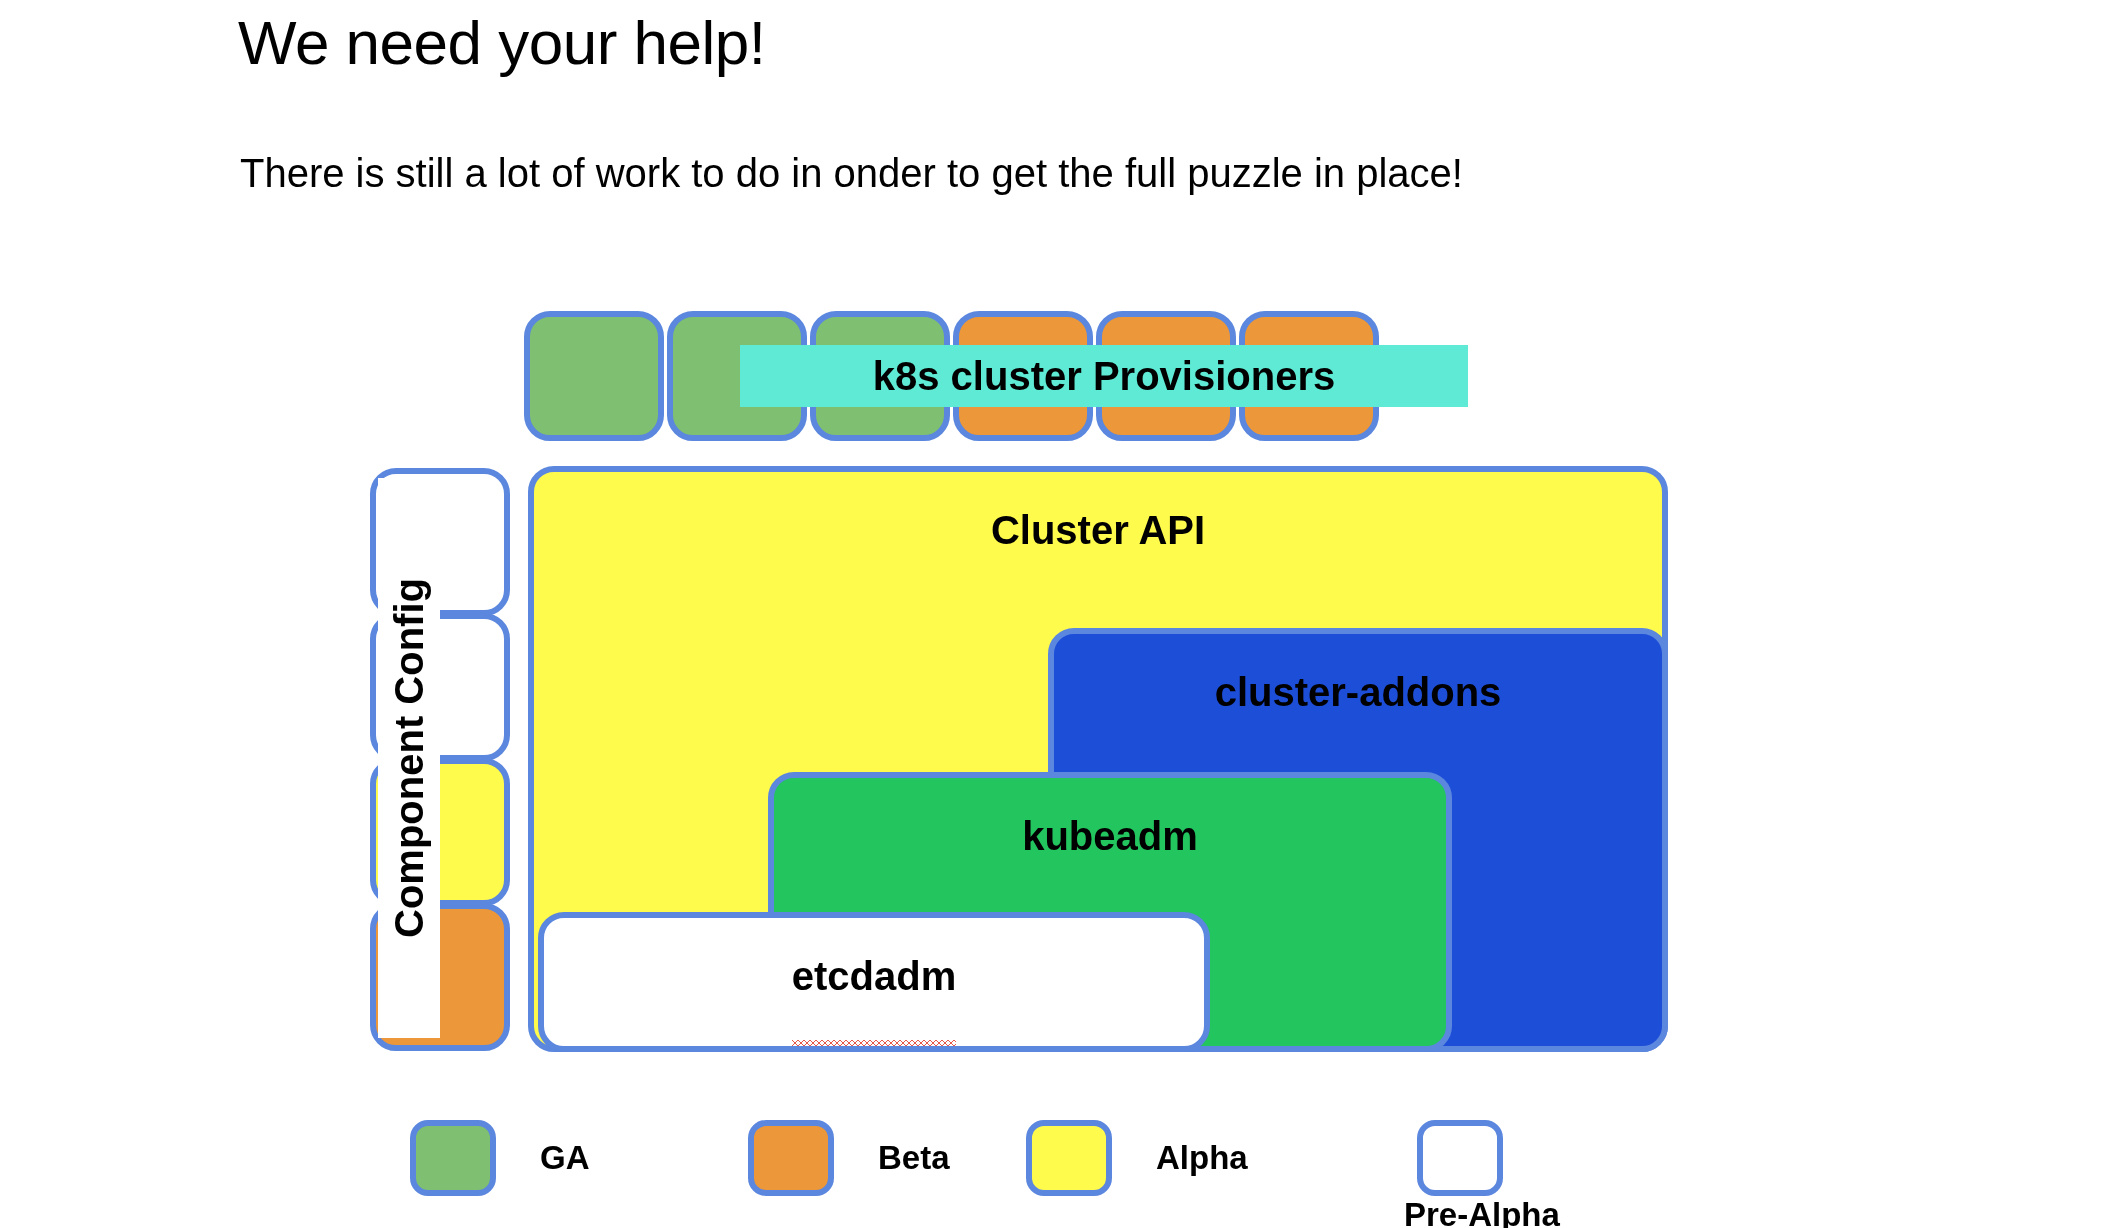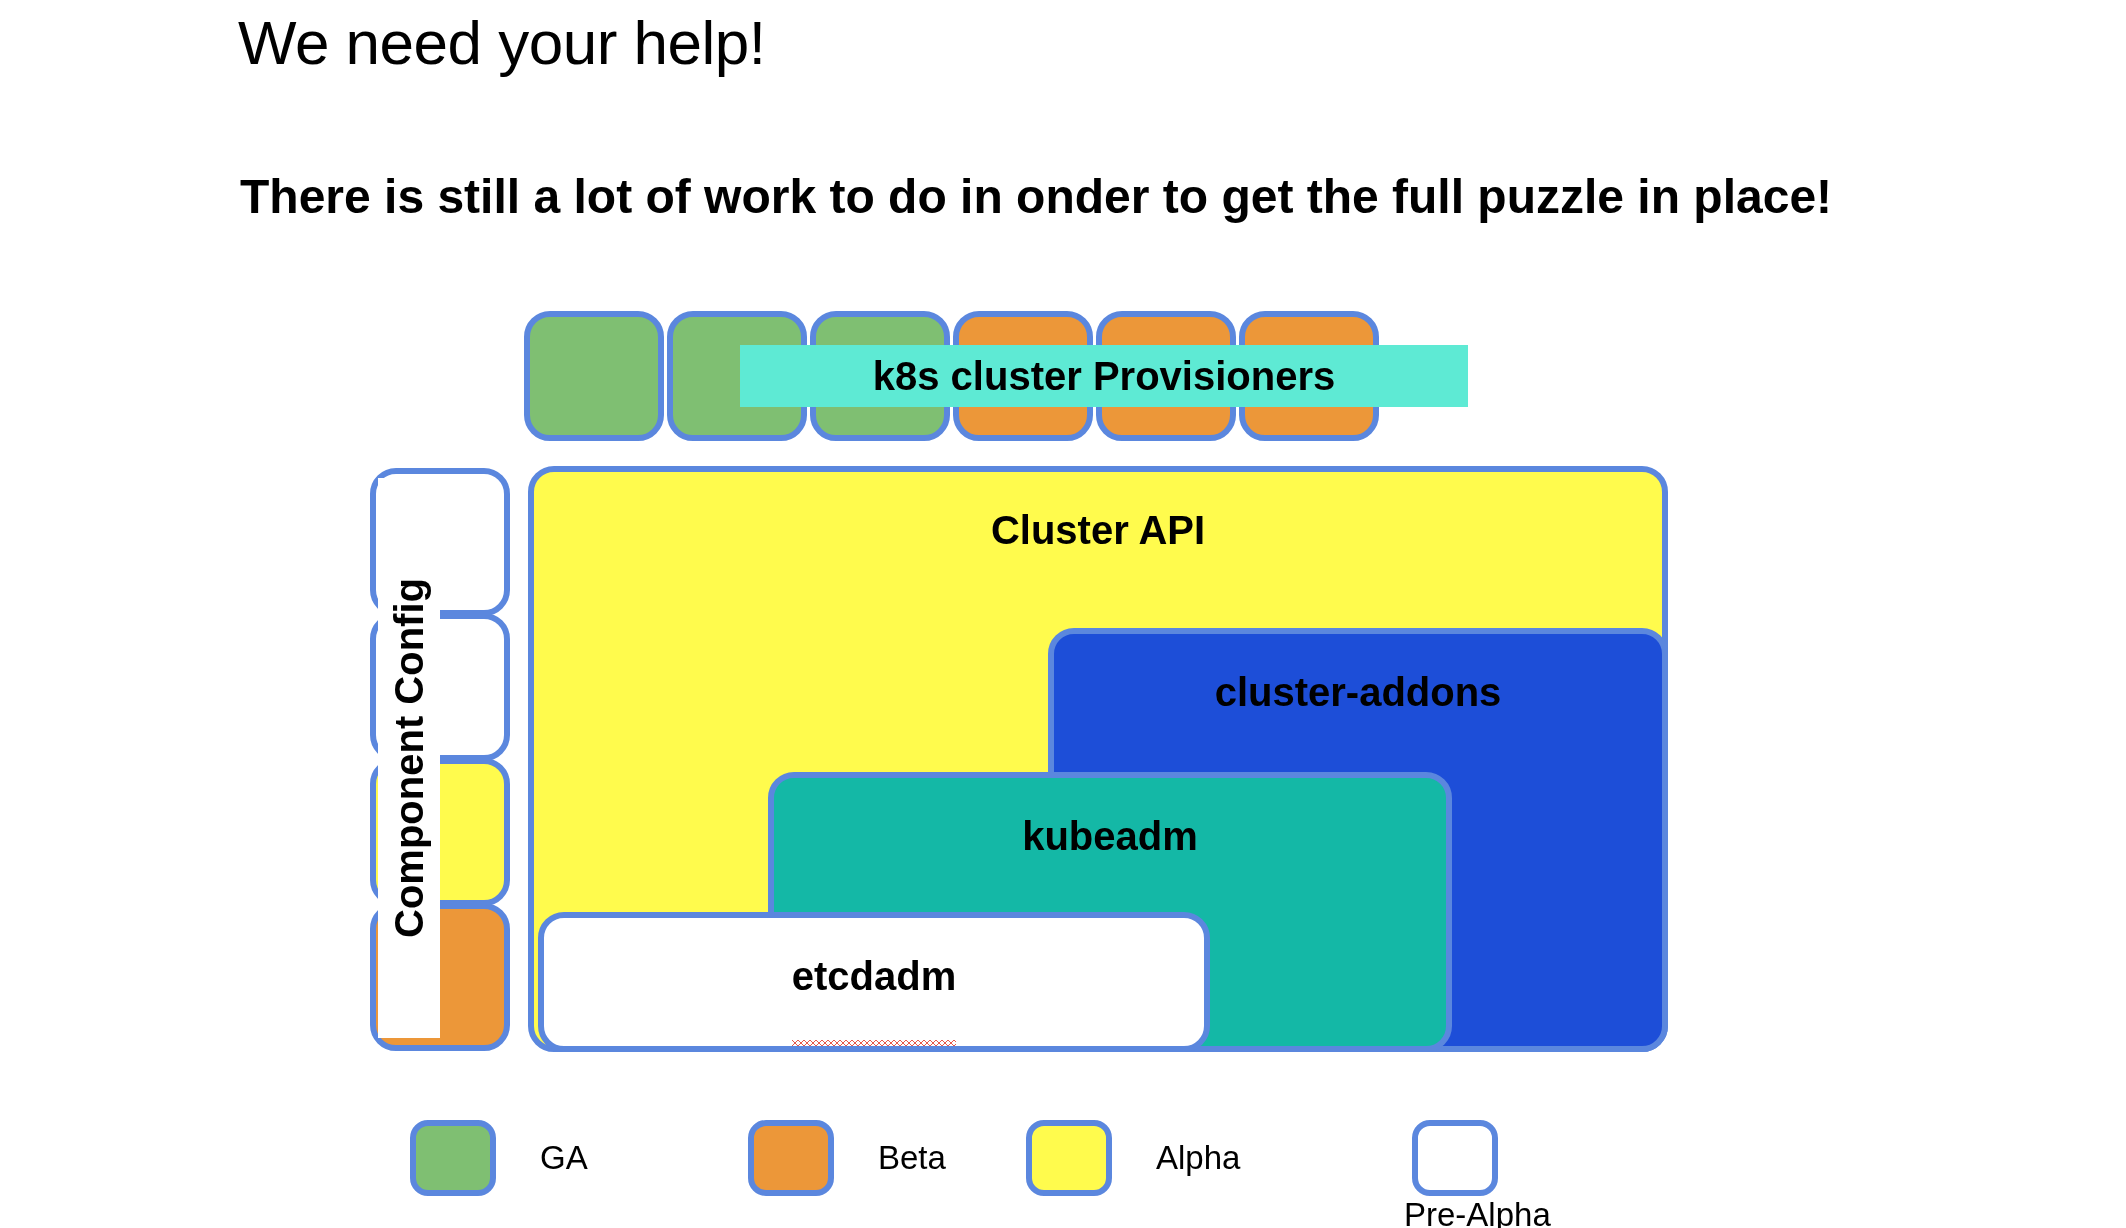--- a/index.html
+++ b/index.html
@@ -24,23 +24,23 @@
     top: 8px;
     font-size: 62px;
     font-weight: 400;
     line-height: 1.12;
     letter-spacing: -0.5px;
     white-space: nowrap;
   }
   #slide-subtitle {
     position: absolute;
     left: 240px;
-    top: 168px;
-    font-size: 48px;
-    font-weight: 700;
+    top: 149px;
+    font-size: 40px;
+    font-weight: 400;
     line-height: 1.2;
     white-space: nowrap;
   }
 
   
   .node {
     position: absolute;
     box-sizing: border-box;
     border: 6px solid #5b87de;
     border-radius: 26px;
@@ -124,21 +124,21 @@
   }
   #cluster-addons {
     left: 1048px; top: 628px;
     width: 620px;  height: 424px;
     background: #1d4ed8;
     z-index: 2;
   }
   #kubeadm {
     left: 768px;  top: 772px;
     width: 684px;  height: 280px;
-    background: #14b8a6;
+    background: #22c55e;
     z-index: 3;
   }
   #etcdadm {
     left: 538px;  top: 912px;
     width: 672px;  height: 140px;
     background: #ffffff;
     z-index: 4;
   }
   .node-title {
     font-size: 40px;
@@ -181,20 +181,21 @@
     height: 76px;
     box-sizing: border-box;
     border: 6px solid #5b87de;
     border-radius: 18px;
     flex: 0 0 auto;
   }
   .legend-label {
     margin-left: 44px;
     font-size: 33px;
     white-space: nowrap;
+    font-weight: bold;
   }
 </style>
 </head>
 <body>
 
 <div id="slide-title">We need your help!</div>
 
 <div id="slide-subtitle">There is still a lot of work to do in onder to get the full puzzle in place!</div>
 
 <div id="provisioner-strip">

